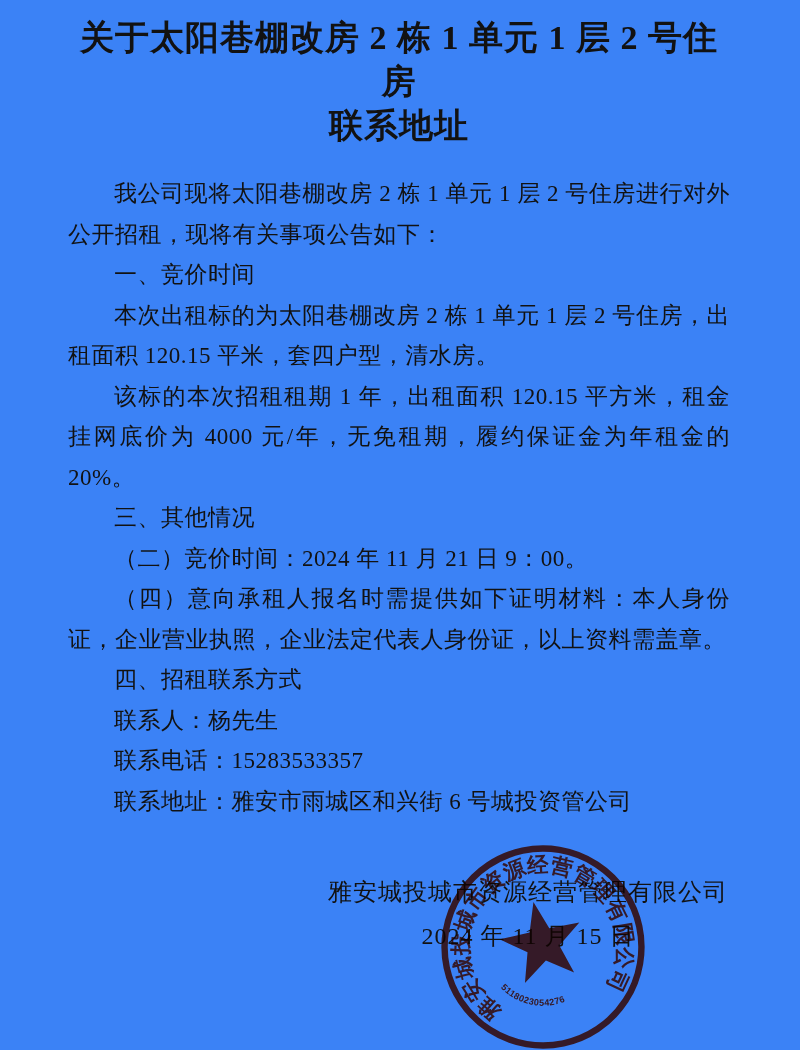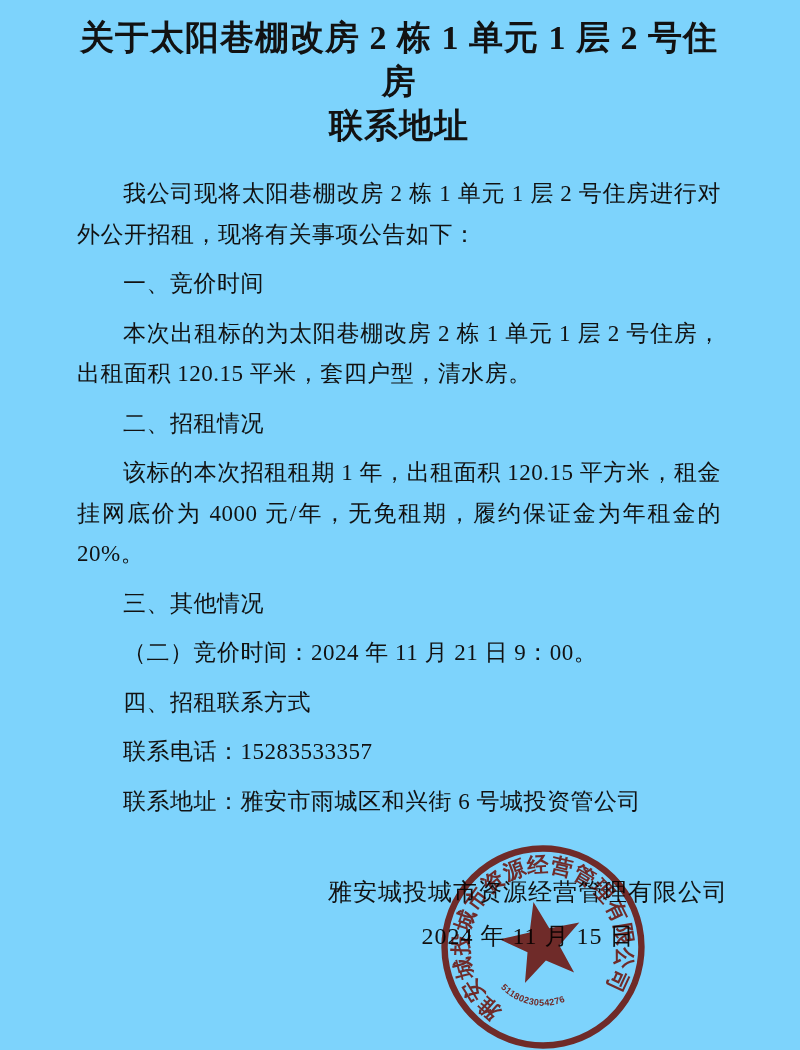--- a/index.html
+++ b/index.html
@@ -6,38 +6,38 @@
     margin: 0;
     padding: 0;
     background: #ffffff;
   }
   .page {
     position: relative;
     width: 800px;
     height: 1050px;
     box-sizing: border-box;
     padding: 12px 70px 0 68px;
-    background: #7dd3fc;
+    background: #3b82f6;
     font-family: "Liberation Serif", serif;
     color: #121212;
     overflow: hidden;
   }
   .doc-title {
     font-size: 34px;
     font-weight: bold;
     text-align: center;
     line-height: 44px;
     letter-spacing: 1px;
     margin: 4px 0 26px 0;
   }
   .doc-title span { display: block; }
   .body-text p {
     font-size: 23px;
     line-height: 40.5px;
-    margin: 9px;
+    margin: 0;
     text-indent: 2em;
     text-align: justify;
     letter-spacing: 0.5px;
   }
   .signature {
     margin-top: 50px;
     margin-left: auto;
     margin-right: 2px;
     width: fit-content;
     text-align: center;
@@ -84,25 +84,26 @@
 
   <h1 class="doc-title">
     <span>关于太阳巷棚改房 2 栋 1 单元 1 层 2 号住房</span>
     <span>联系地址</span>
   </h1>
 
   <div class="body-text">
     <p>我公司现将太阳巷棚改房 2 栋 1 单元 1 层 2 号住房进行对外公开招租，现将有关事项公告如下：</p>
     <p>一、竞价时间</p>
     <p>本次出租标的为太阳巷棚改房 2 栋 1 单元 1 层 2 号住房，出租面积 120.15 平米，套四户型，清水房。</p>
-    <p>二、招租情况</p>
     <p>该标的本次招租租期 1 年，出租面积 120.15 平方米，租金挂网底价为 4000 元/年，无免租期，履约保证金为年租金的 20%。</p>
     <p>三、其他情况</p>
     <p>（二）竞价时间：2024 年 11 月 21 日 9：00。</p>
+    <p>（四）意向承租人报名时需提供如下证明材料：本人身份证，企业营业执照，企业法定代表人身份证，以上资料需盖章。</p>
     <p>四、招租联系方式</p>
+    <p>联系人：杨先生</p>
     <p>联系电话：15283533357</p>
     <p>联系地址：雅安市雨城区和兴街 6 号城投资管公司</p>
   </div>
 
   <div class="signature">
     <div class="company">雅安城投城市资源经营管理有限公司</div>
     <div class="date">2024 年 11 月 15 日</div>
   </div>
 
   <div class="seal">

